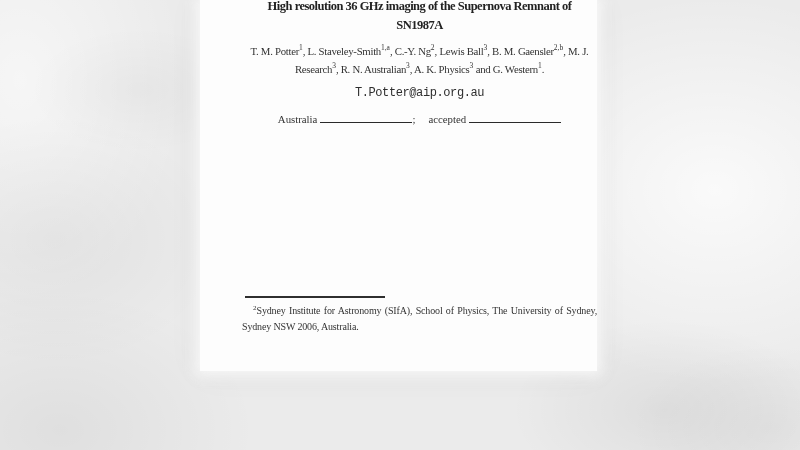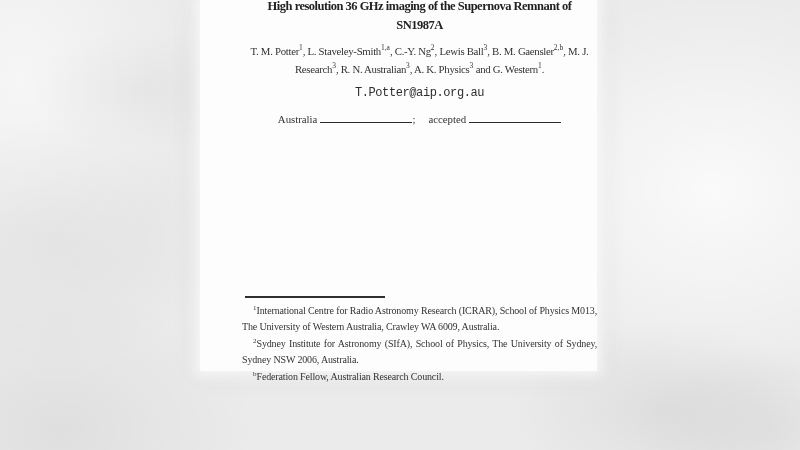--- a/index.html
+++ b/index.html
@@ -96,20 +96,18 @@
       </div>
 
       <div class="email">T.Potter@aip.org.au</div>
 
       <div class="dates">
         <span>Australia</span><span class="blank"></span><span>;</span><span class="sep-gap">accepted</span><span class="blank"></span>
       </div>
 
       <div class="bottom">
         <div class="fn-rule"></div>
-        <p class="footnote"><sup>1</sup><span>International Centre for Radio Astronomy Research (ICRAR), School of Physics M013, The University of Western Australia, Crawley WA 6009, Australia.</span></p>
         <p class="footnote"><sup>2</sup><span>Sydney Institute for Astronomy (SIfA), School of Physics, The University of Sydney, Sydney NSW 2006, Australia.</span></p>
-        <p class="footnote"><sup>b</sup><span>Federation Fellow, Australian Research Council.</span></p>
       </div>
 
     </div>
   </div>
 </div>
 
 </body></html>

